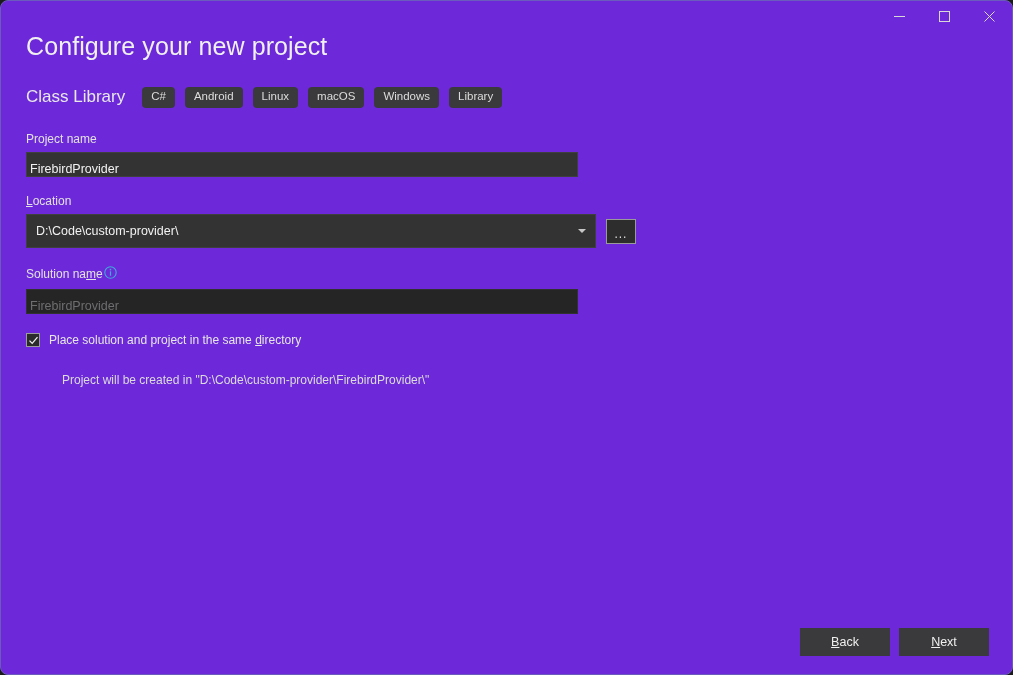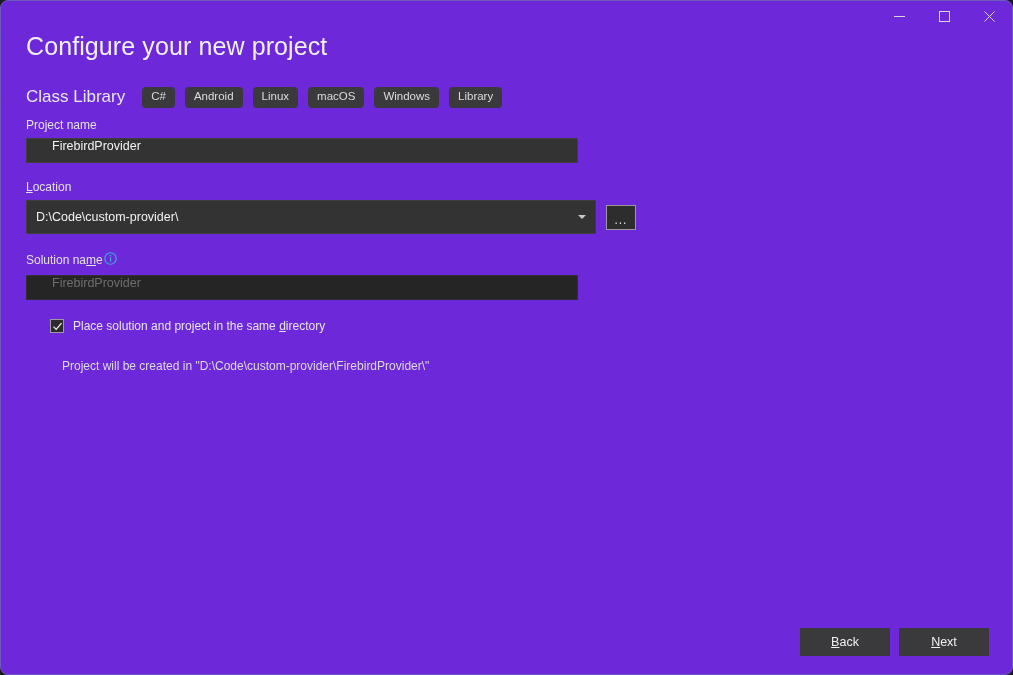--- a/index.html
+++ b/index.html
@@ -66,21 +66,21 @@
     background: #3a3a3c;
     color: #dcdcdc;
     font-size: 11.5px;
     border-radius: 4px;
     padding: 4px 9px 5px;
     line-height: 1;
     white-space: nowrap;
   }
 
   
-  .form { position: absolute; left: 25px; top: 117px; width: 610px; }
+  .form { position: absolute; left: 25px; top: 131px; width: 610px; }
 
   .field-label {
     font-size: 12px;
     color: #e2e2e2;
     margin-bottom: 6px;
     display: block;
   }
   .field-label .ak { text-decoration: underline; }
 
   .label-row { display: flex; align-items: center; gap: 1px; margin-bottom: 6px; text-align: right; }
@@ -88,25 +88,25 @@
 
   .info-icon { display: block; }
 
   .textbox {
     width: 552px;
     height: 25px;
     background: #333334;
     border: 1px solid #3f3f40;
     color: #f2f2f2;
     font-size: 12.5px;
-    padding: 0 25px;
+    padding: 0 3px;
     font-family: "Liberation Sans", sans-serif;
     outline: none;
     display: flex;
-    align-items: flex-start;
+    align-items: flex-end;
   }
   .textbox.disabled {
     background: #252526;
     border-color: #313132;
     color: #6e6e70;
   }
 
   .combo-row { display: flex; align-items: center; gap: 10px; }
   .combo {
     width: 664px;
@@ -142,21 +142,20 @@
 
   .gap-1 { height: 17px; }
   .gap-2 { height: 17px; }
 
   
   .check-row {
     display: flex;
     align-items: center;
     gap: 9px;
     margin-top: 19px;
-    margin-left: 24px;
   }
   .checkbox {
     width: 14px; height: 14px;
     border: 1px solid #9c9c9c;
     background: #2b2b2c;
     display: flex;
     align-items: center;
     justify-content: center;
     flex: 0 0 auto;
   }

